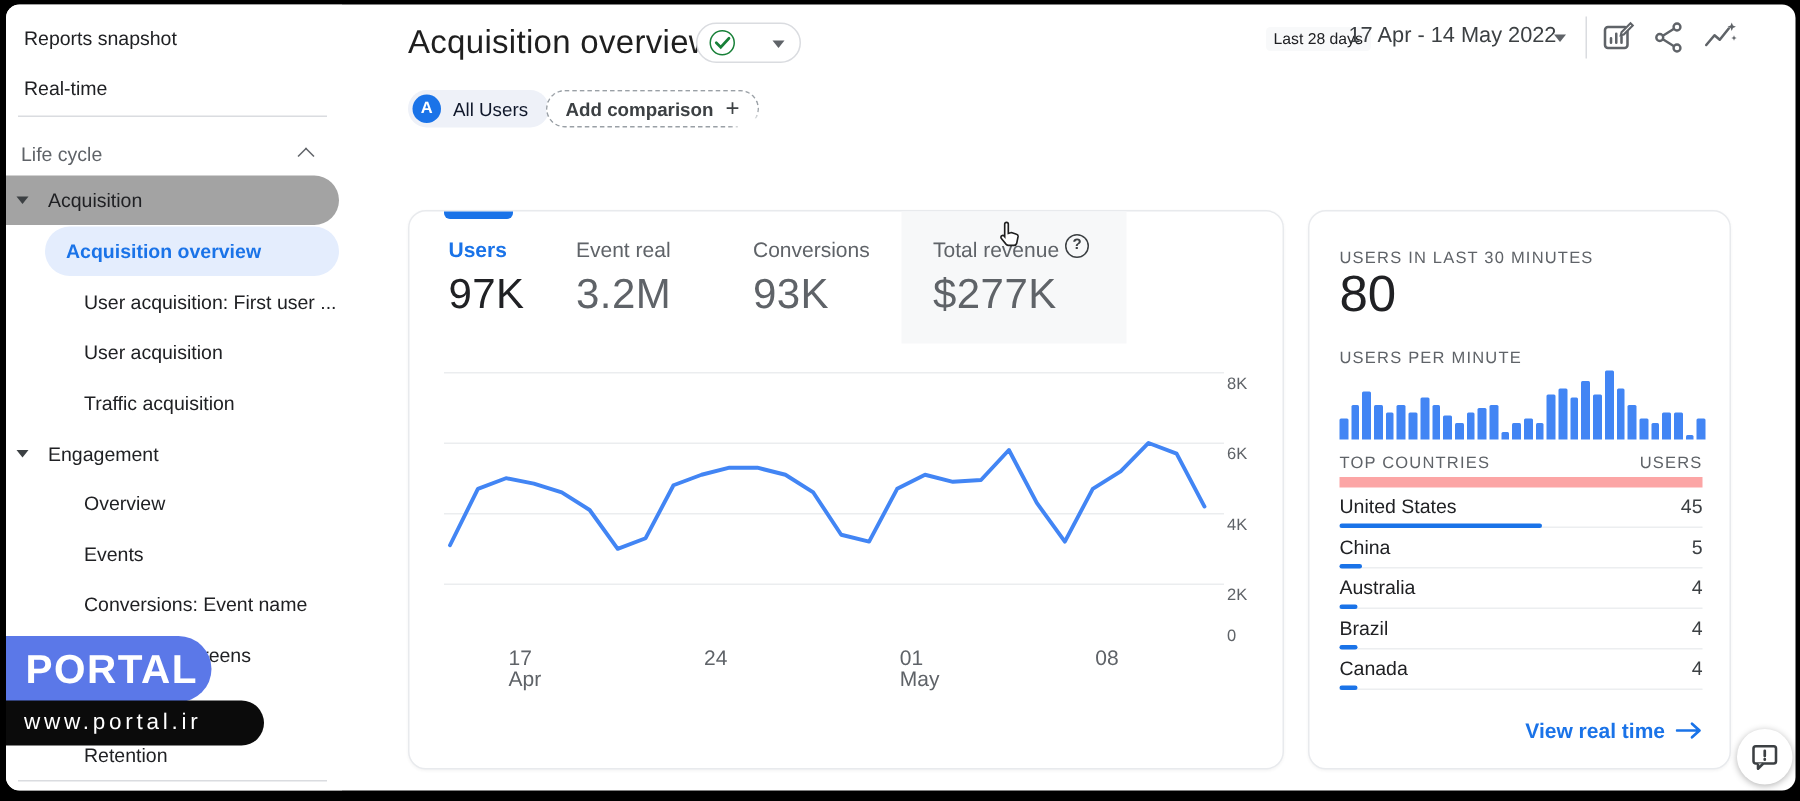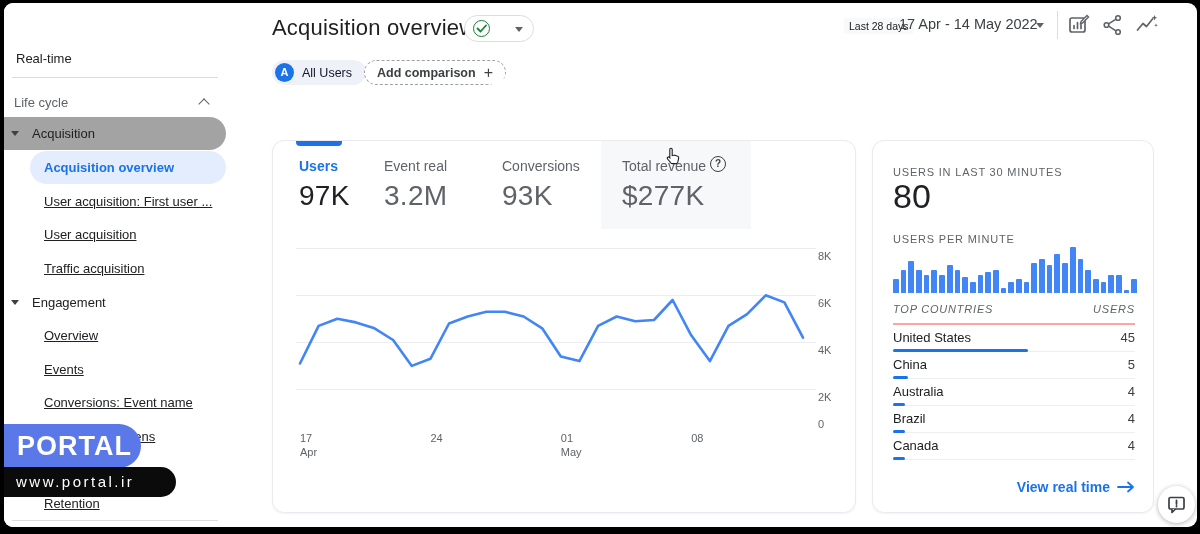--- a/index.html
+++ b/index.html
@@ -9,21 +9,21 @@
 
   
   .sidebar { position:absolute; left:0; top:0; width:224px; height:100%; background:#fff; }
   .nav-row { position:absolute; left:0; width:222px; height:33px; line-height:33px; font-size:13px; color:#202124; cursor:pointer; white-space:nowrap; }
   .nav-row .lbl { position:absolute; }
   .nav-top .lbl { left:12px; }
   .nav-section { color:#5f6368; }
   .nav-section .lbl { left:10px; }
   .nav-group { background:#a3a3a3; border-radius:0 17px 17px 0; }
   .nav-group .lbl { left:28px; }
-  .nav-sub .lbl { left:40px;text-decoration:underline; }
+  .nav-sub .lbl { left:52px; }
   .nav-selected { background:#e4edfd; border-radius:17px; left:26px; width:196px; }
   .nav-selected .lbl { left:14px; color:#1a73e8; font-weight:700; }
   .sb-divider { position:absolute; left:8px; width:206px; height:1px; background:#dadce0; }
   .tri-down { position:absolute; left:7px; top:14px; width:0; height:0; border-left:4px solid transparent; border-right:4px solid transparent; border-top:5px solid #3c4043; }
   .chev-up { position:absolute; right:18px; top:14px; width:8px; height:8px; border-left:1.6px solid #5f6368; border-top:1.6px solid #5f6368; transform:rotate(45deg); }
 
   
   .page-title { position:absolute; left:268px; top:12px; font-size:22px; color:#1f1f1f; letter-spacing:.2px; }
   .status-pill { position:absolute; left:460px; top:12px; width:70px; height:27px; border:1px solid #dadce0; border-radius:15px; background:#fff; cursor:pointer; }
   .check-circle { position:absolute; left:8px; top:4px; width:17px; height:17px; border:1.8px solid #188038; border-radius:50%; }
@@ -52,29 +52,29 @@
   .metric .m-label { font-size:14px; color:#5f6368; }
   .metric .m-value { font-size:28px; color:#5f6368; margin-top:6px; letter-spacing:.3px; }
   .metric.selected .m-label { color:#1a73e8; font-weight:700; }
   .metric.selected .m-value { color:#202124; }
   .metric-hover { position:absolute; left:328px; top:0; width:150px; height:88px; background:#f7f8f9; border-radius:0 0 0 0; }
   .help-icon { position:absolute; width:16px; height:16px; border:1.4px solid #3c4043; border-radius:50%; font-size:10px; font-weight:700; color:#3c4043; text-align:center; line-height:14px; cursor:pointer; }
   .cursor-hand { position:absolute; left:392px; top:6px; }
 
   .gridline { position:absolute; left:23px; width:520px; height:1px; background:#ebedef; }
   .y-label { position:absolute; left:545px; font-size:11px; color:#5f6368; }
-  .x-label { position:absolute; top:290px; font-size:11px; color:#5f6368; line-height:14px; }
+  .x-label { position:absolute; top:290px; font-size:14px; color:#5f6368; line-height:14px;margin-left:39px; }
   .line-svg { position:absolute; left:27px; top:103px; overflow:visible; }
 
   
   .rt-h { position:absolute; left:20px; font-size:11px; letter-spacing:.8px; color:#5f6368; font-weight:400; }
   .rt-big { position:absolute; left:20px; top:36px; font-size:34px; color:#202124; }
   .spark { position:absolute; left:20px; top:106px; width:244px; height:46px; display:flex; align-items:flex-end; gap:2px; }
   .spark .bar { flex:1; background:#4285f4; border-radius:1px 1px 0 0; }
-  .ct-head { position:absolute; left:20px; top:162px; width:242px; height:22px; border-bottom:2px solid #fca5a5; font-size:11px; letter-spacing:.8px; color:#5f6368;font-style:italic; }
+  .ct-head { position:absolute; left:20px; top:162px; width:242px; height:22px; border-bottom:7px solid #fca5a5; font-size:11px; letter-spacing:.8px; color:#5f6368; }
   .ct-head .right { position:absolute; right:0; }
   .ct-rows { position:absolute; left:20px; top:184px; width:242px;text-decoration:underline; }
   .ct-row { position:relative; height:27px; border-bottom:1px solid #eceef0; }
   .ct-name { position:absolute; left:0; top:5px; font-size:13px; color:#202124; }
   .ct-val { position:absolute; right:0; top:5px; font-size:13px; color:#3c4043; }
   .ct-bar { position:absolute; left:0; bottom:-1px; height:3px; background:#1a73e8; border-radius:2px; }
   .rt-link { position:absolute; right:18px; top:338px; font-size:14px; font-weight:700; color:#1a73e8; cursor:pointer; display:flex; align-items:center; gap:7px; }
 
   
   .wm-badge { position:absolute; left:0; top:421px; width:137px; height:44px; background:#5b78e8; border-radius:0 22px 22px 0; color:#fff; font-size:27px; font-weight:700; letter-spacing:1px; line-height:44px; padding-left:13px; z-index:30; }
@@ -82,20 +82,23 @@
 
   .feedback-fab { position:absolute; left:1154px; top:483px; width:37px; height:37px; border-radius:50%; background:#fff; box-shadow:0 1px 5px rgba(0,0,0,.3); cursor:pointer; z-index:20; display:flex; align-items:center; justify-content:center; }
 </style>
 </head>
 <body>
 
 <div class="frame">
 <div class="screen">
 
   <aside class="sidebar">
+    <div class="nav-row nav-top" style="top:6px">
+          <span class="lbl">Reports snapshot</span>
+        </div>
     <div class="nav-row nav-top" style="top:39px">
           <span class="lbl">Real-time</span>
         </div>
     <div class="sb-divider" style="top:74px"></div>
     <div class="nav-row nav-section" style="top:83px">
       <span class="lbl">Life cycle</span>
       <span class="chev-up"></span>
     </div>
     <div class="nav-row nav-group" style="top:114px">
       <span class="tri-down"></span>

